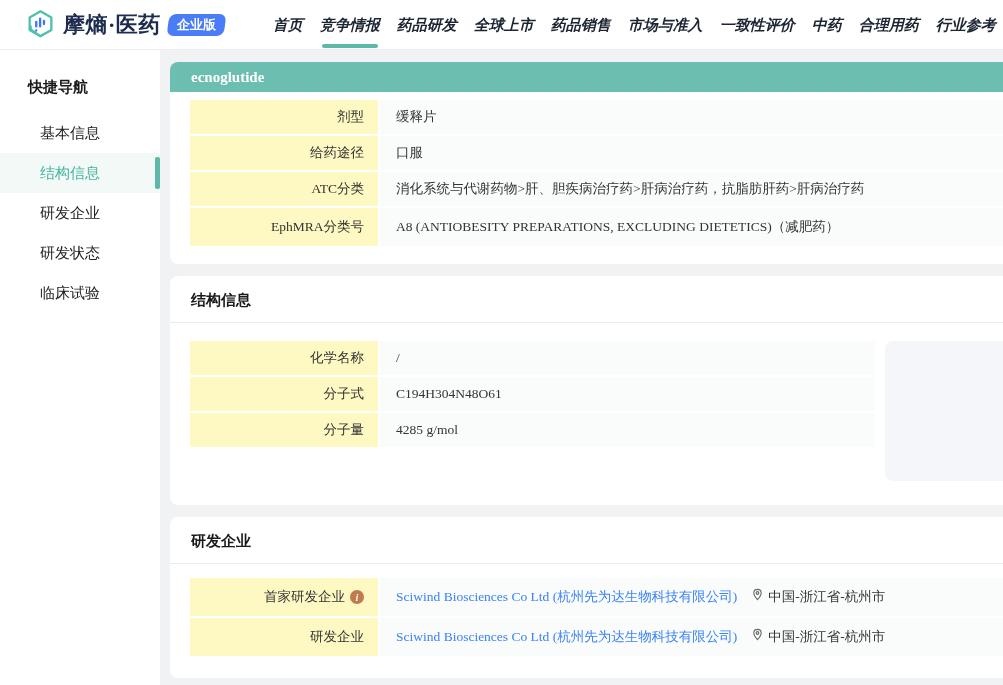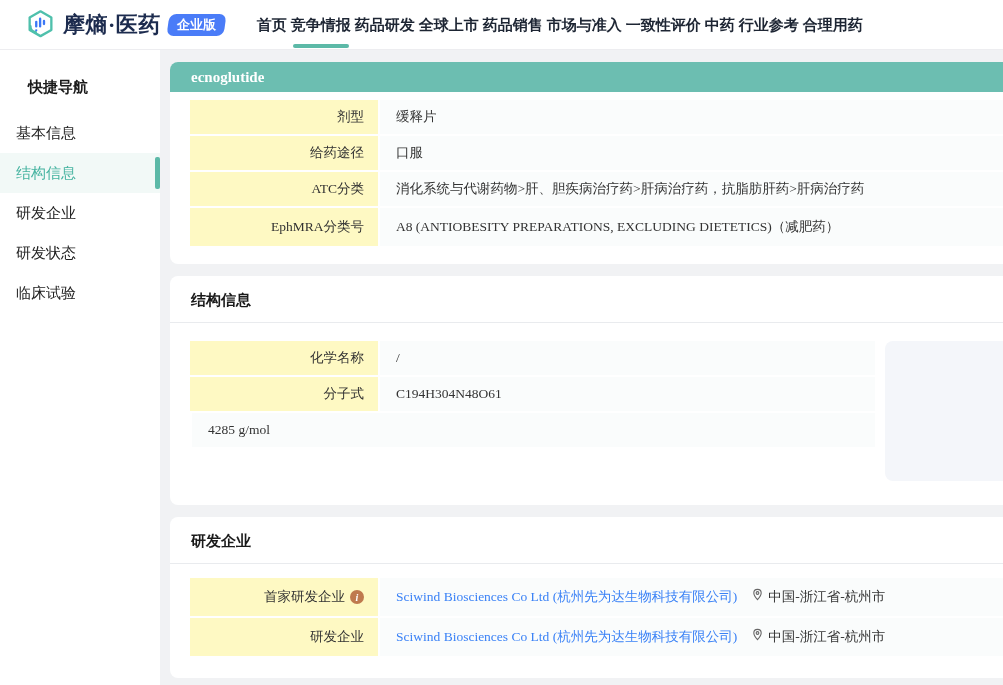--- a/index.html
+++ b/index.html
@@ -7,31 +7,31 @@
     font-family:"Liberation Serif","DejaVu Serif",serif; color:#333; }
 
   
   .navbar { height:50px; background:#fff; border-bottom:1px solid #ededf0;
     display:flex; align-items:center; padding-left:25px; }
   .logo { display:flex; align-items:center; cursor:pointer;text-align:right; }
   .logo-name { font-size:22px; font-weight:800; color:#1c2b4e; margin-left:7px; letter-spacing:.5px; }
   .logo-badge { margin-left:7px; background:#4a7cf8; color:#fff; font-size:13px; font-weight:700;
     padding:2px 9px; border-radius:7px; transform:skewX(-8deg); }
   .logo-badge span{ display:inline-block; transform:skewX(8deg); }
-  .nav { display:flex; gap:4px; margin-left:32px; height:50px; align-items:center; }
+  .nav { display:flex; gap:17px; margin-left:48px; height:50px; align-items:center;font-style:italic; }
   .nav-item { position:relative; font-size:15px; font-weight:700; color:#1d2533; cursor:pointer;
     height:50px; line-height:50px; white-space:nowrap; }
   .nav-item.active::after { content:""; position:absolute; left:50%; transform:translateX(-50%);
     bottom:2px; width:56px; height:4px; border-radius:2px; background:#5cb9a7; }
 
   
   .layout { display:flex; width:1040px; height:635px; }
   .sidebar { width:160px; background:#fff; flex:none; padding-top:18px; position:relative; }
   .sidebar-title { font-size:15px; font-weight:700; color:#1a1a1a; padding:10px 0 10px 28px; margin-bottom:6px; }
-  .side-item { position:relative; font-size:15px; color:#222; padding-left:16px; height:40px;
+  .side-item { position:relative; font-size:15px; color:#222; padding-left:40px; height:40px;
     line-height:40px; cursor:pointer; }
   .side-item.active { color:#45b3a0; background:#f2f9f7; }
   .side-item.active::after { content:""; position:absolute; right:0; top:4px; bottom:4px;
     width:5px; background:#5cb9a7; border-radius:2px; }
 
   .main { width:850px; margin-left:10px; padding-top:12px; }
   .card { background:#fff; border-radius:8px; margin-bottom:12px; }
 
   
   .card-header { height:30px; background:#6cbeb1; border-radius:8px 8px 0 0; display:flex;
@@ -82,22 +82,22 @@
   </div>
   <nav class="nav">
     <div class="nav-item">首页</div>
     <div class="nav-item active">竞争情报</div>
     <div class="nav-item">药品研发</div>
     <div class="nav-item">全球上市</div>
     <div class="nav-item">药品销售</div>
     <div class="nav-item">市场与准入</div>
     <div class="nav-item">一致性评价</div>
     <div class="nav-item">中药</div>
+    <div class="nav-item">合理用药</div>
     <div class="nav-item">行业参考</div>
-    <div class="nav-item">合理用药</div>
   </nav>
 </header>
 
 <div class="layout">
 
   <aside class="sidebar">
     <div class="sidebar-title">快捷导航</div>
     <div class="side-item">基本信息</div>
     <div class="side-item active">结构信息</div>
     <div class="side-item">研发企业</div>
@@ -139,20 +139,21 @@
         <div class="rows inner narrow">
           <div class="row">
             <div class="cell label">化学名称</div>
             <div class="cell value">/</div>
           </div>
           <div class="row">
             <div class="cell label">分子式</div>
             <div class="cell value">C194H304N48O61</div>
           </div>
           <div class="row">
+            <div class="cell label">分子量</div>
             <div class="cell value">4285 g/mol</div>
           </div>
         </div>
         <div class="structure-panel"></div>
       </div>
     </section>
 
     <section class="card">
       <div class="section-title">研发企业</div>
       <div class="section-body" style="padding:14px 0 20px 20px; display:block;">

